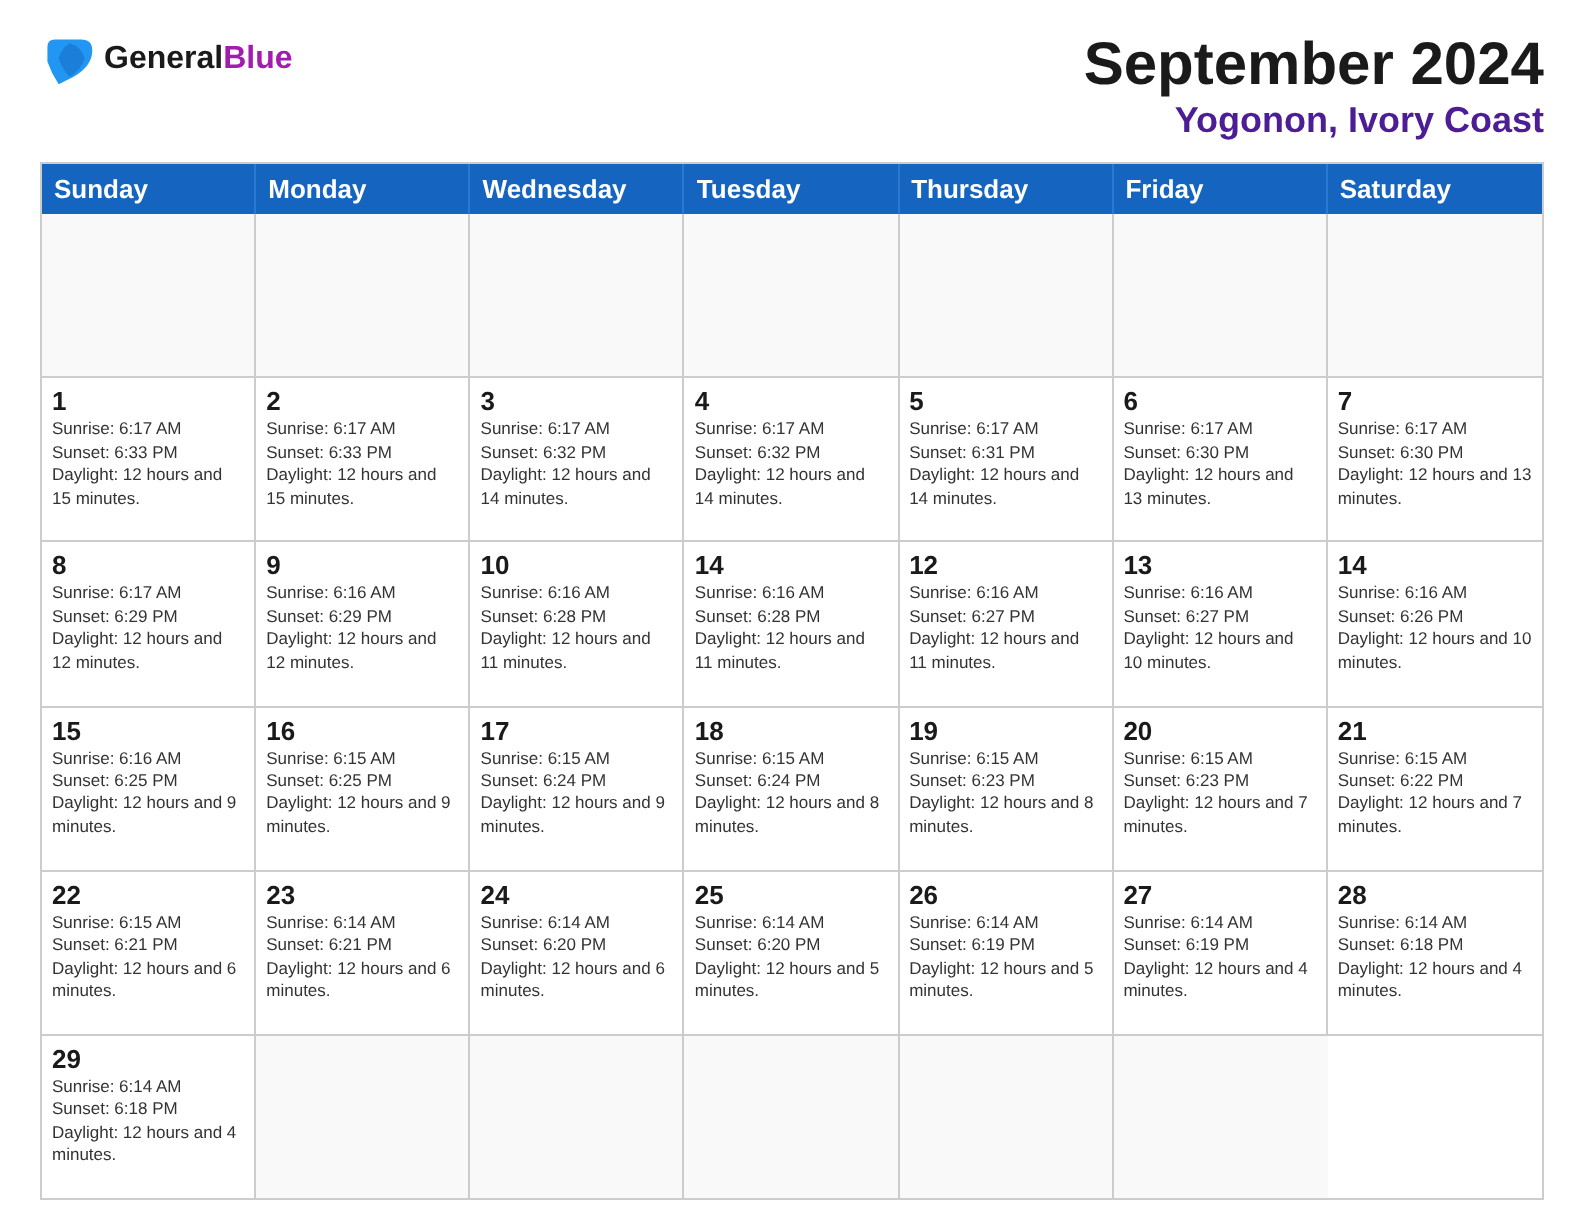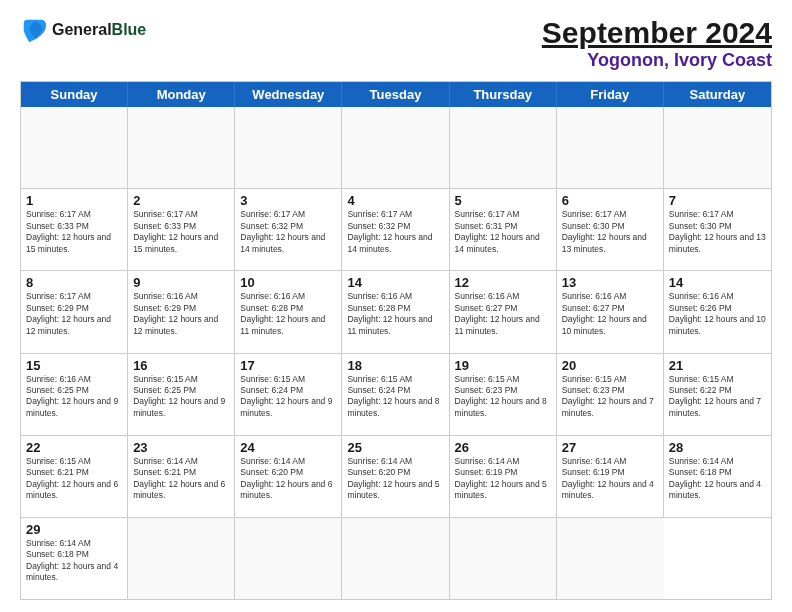--- a/index.html
+++ b/index.html
@@ -32,21 +32,20 @@
       width: 28px;
       height: 28px;
     }
     .title-block {
       text-align: right;
     }
     .main-title {
       font-size: 30px;
       font-weight: bold;
       color: #1a1a1a;
-      text-decoration: underline;
     }
     .subtitle {
       font-size: 18px;
       color: #4c1d95;
       font-weight: bold;
     }
     .calendar {
       flex: 1;
       display: flex;
       flex-direction: column;
@@ -55,21 +54,21 @@
     .cal-header {
       display: grid;
       grid-template-columns: repeat(7, 1fr);
       background: #1565C0;
     }
     .cal-header-cell {
       color: #fff;
       font-size: 13px;
       font-weight: bold;
       padding: 5px 6px;
-      text-align: center;
+      text-align: left;
       border-right: 1px solid #2a7ad0;
     }
     .cal-header-cell:last-child { border-right: none; }
     .cal-body {
       flex: 1;
       display: flex;
       flex-direction: column;
     }
     .cal-row {
       display: grid;
@@ -104,21 +103,21 @@
 <body>
 
 <div class="page">
   <div class="header">
     <div class="logo">
       <svg class="logo-icon" viewBox="0 0 30 30" xmlns="http://www.w3.org/2000/svg">
         <path d="M4 8 Q4 4 8 4 L22 4 Q28 4 28 10 Q28 18 18 24 Q14 26 10 28 Q6 22 4 16 Z" fill="#2196F3"></path>
         <path d="M16 6 Q22 8 24 14 Q22 20 16 24 Q12 20 10 14 Q12 8 16 6 Z" fill="#1565C0" opacity="0.5"></path>
       </svg>
       <div>
-        <div style="font-size:16px;font-weight:bold;color:#1a1a1a;line-height:1.1;">General<span style="color:#14532d;">Blue</span></div>
+        <div style="font-size:16px;font-weight:bold;color:#1a1a1a;line-height:1.1;">General<span style="color:#a21caf;">Blue</span></div>
       </div>
     </div>
     <div class="title-block">
       <div class="main-title">September 2024</div>
       <div class="subtitle">Yogonon, Ivory Coast</div>
     </div>
   </div>
 
   <div class="calendar">
     <div class="cal-header">

